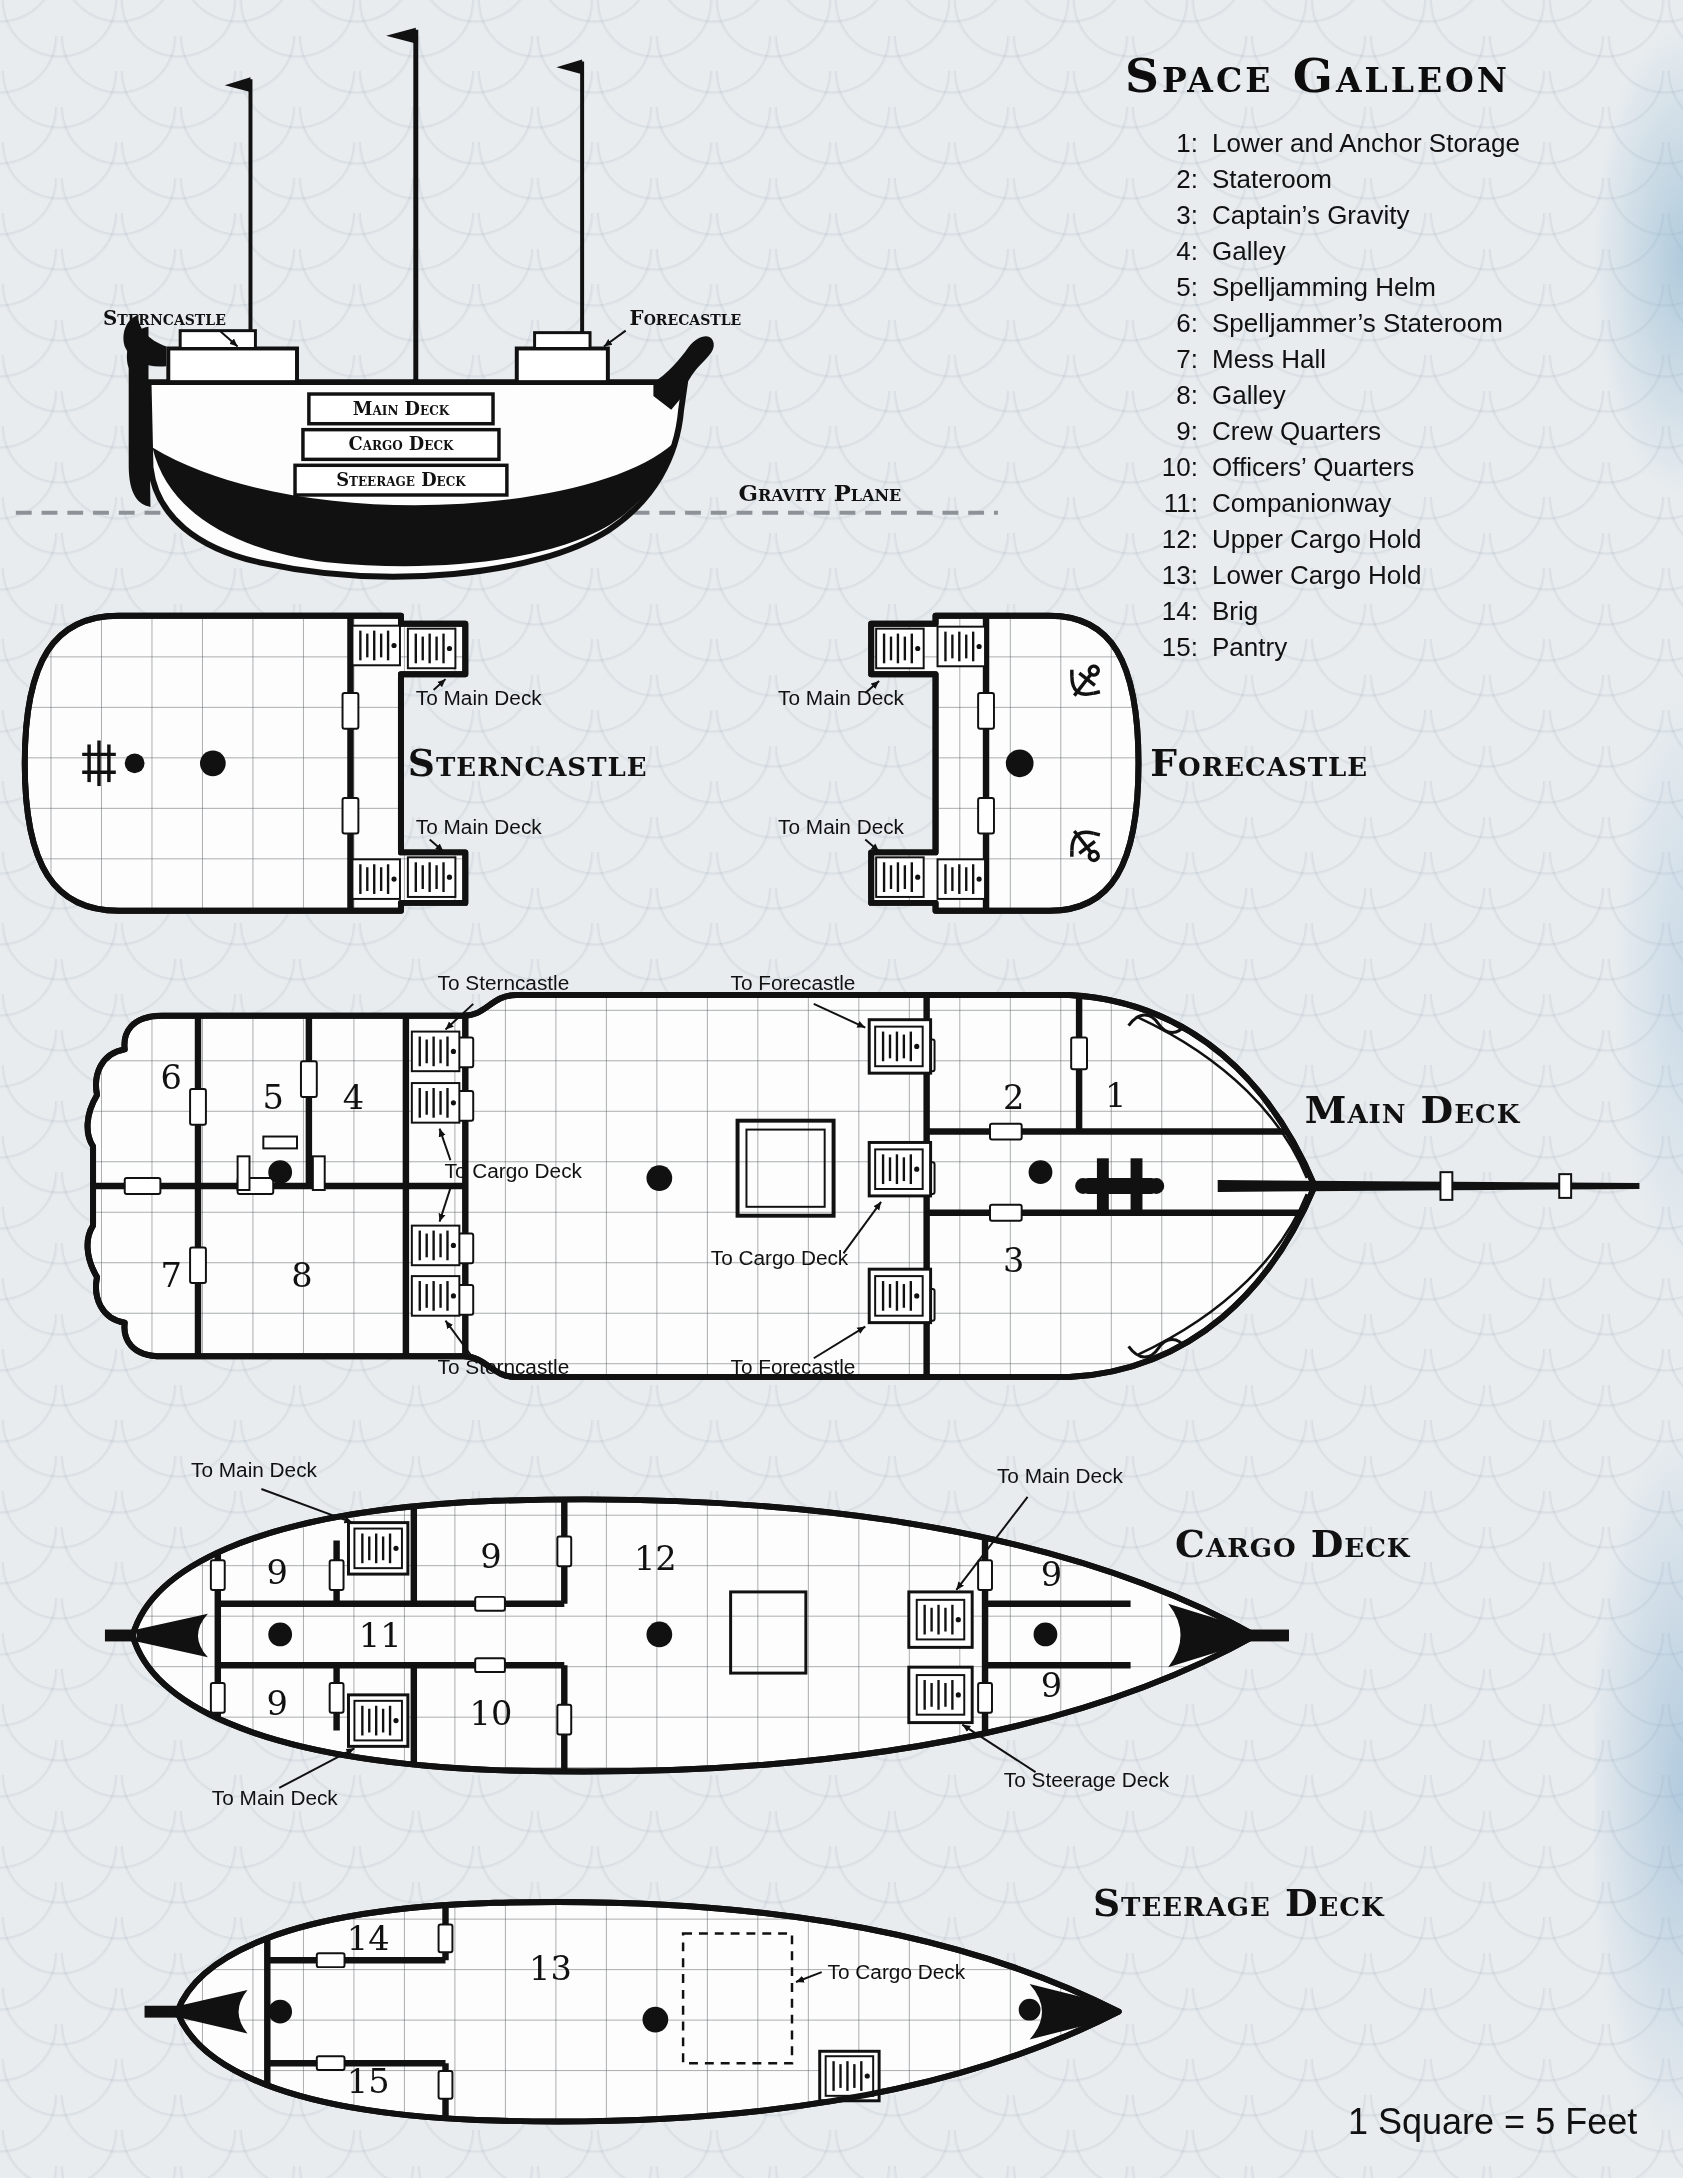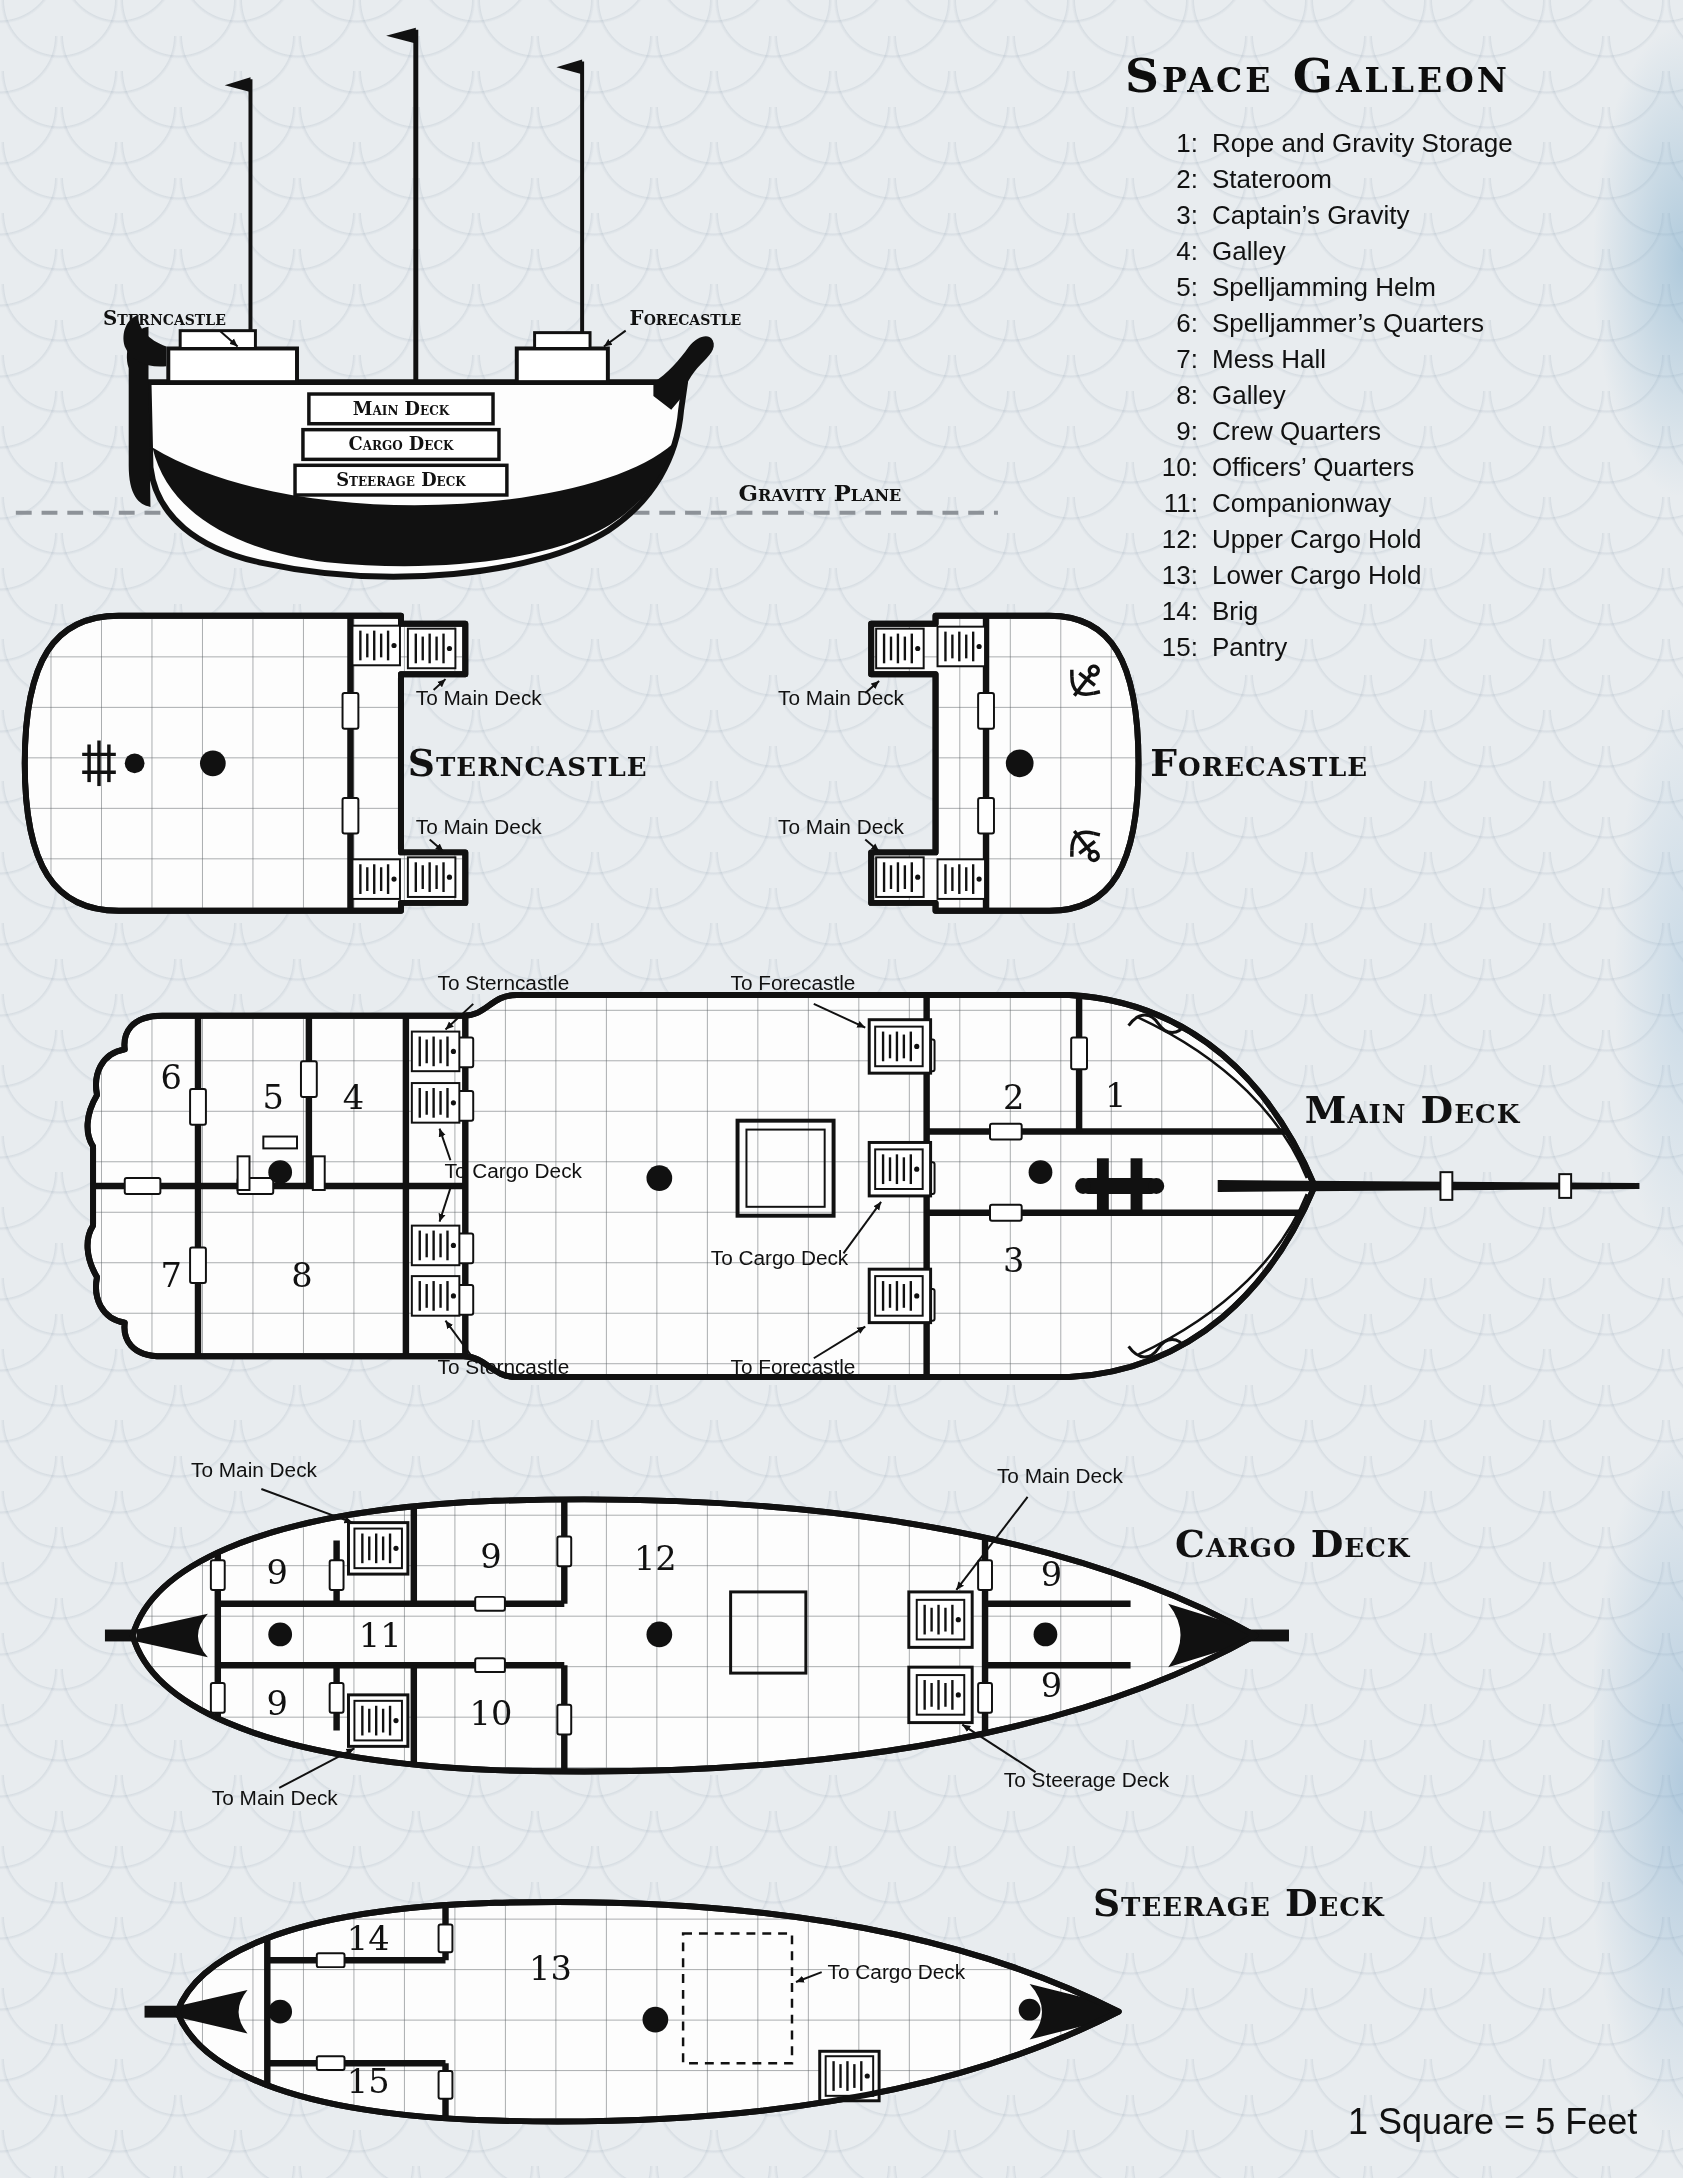--- a/index.html
+++ b/index.html
@@ -416,41 +416,41 @@
 
       <text class="deck-title" x="1104" y="1935">Steerage Deck</text>
     </g>
   </svg>
 
   <div class="title">Space Galleon</div>
 
   <div class="legend">
     <div class="legend-row">
         <span class="lnum">1:</span>
-        <span class="llab">Rope and Gravity Storage</span>
+        <span class="llab">Lower and Anchor Storage</span>
       </div>
     <div class="legend-row">
         <span class="lnum">2:</span>
         <span class="llab">Stateroom</span>
       </div>
     <div class="legend-row">
         <span class="lnum">3:</span>
         <span class="llab">Captain’s Gravity</span>
       </div>
     <div class="legend-row">
         <span class="lnum">4:</span>
         <span class="llab">Galley</span>
       </div>
     <div class="legend-row">
         <span class="lnum">5:</span>
         <span class="llab">Spelljamming Helm</span>
       </div>
     <div class="legend-row">
         <span class="lnum">6:</span>
-        <span class="llab">Spelljammer’s Quarters</span>
+        <span class="llab">Spelljammer’s Stateroom</span>
       </div>
     <div class="legend-row">
         <span class="lnum">7:</span>
         <span class="llab">Mess Hall</span>
       </div>
     <div class="legend-row">
         <span class="lnum">8:</span>
         <span class="llab">Galley</span>
       </div>
     <div class="legend-row">

